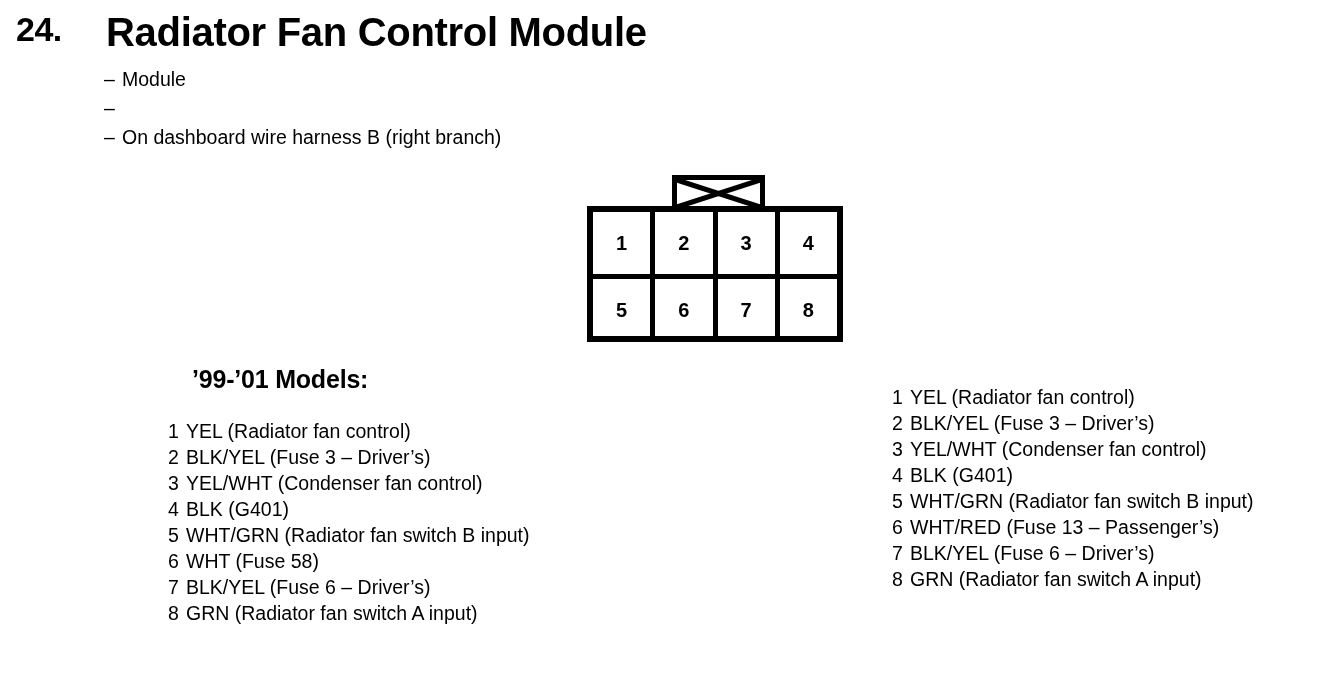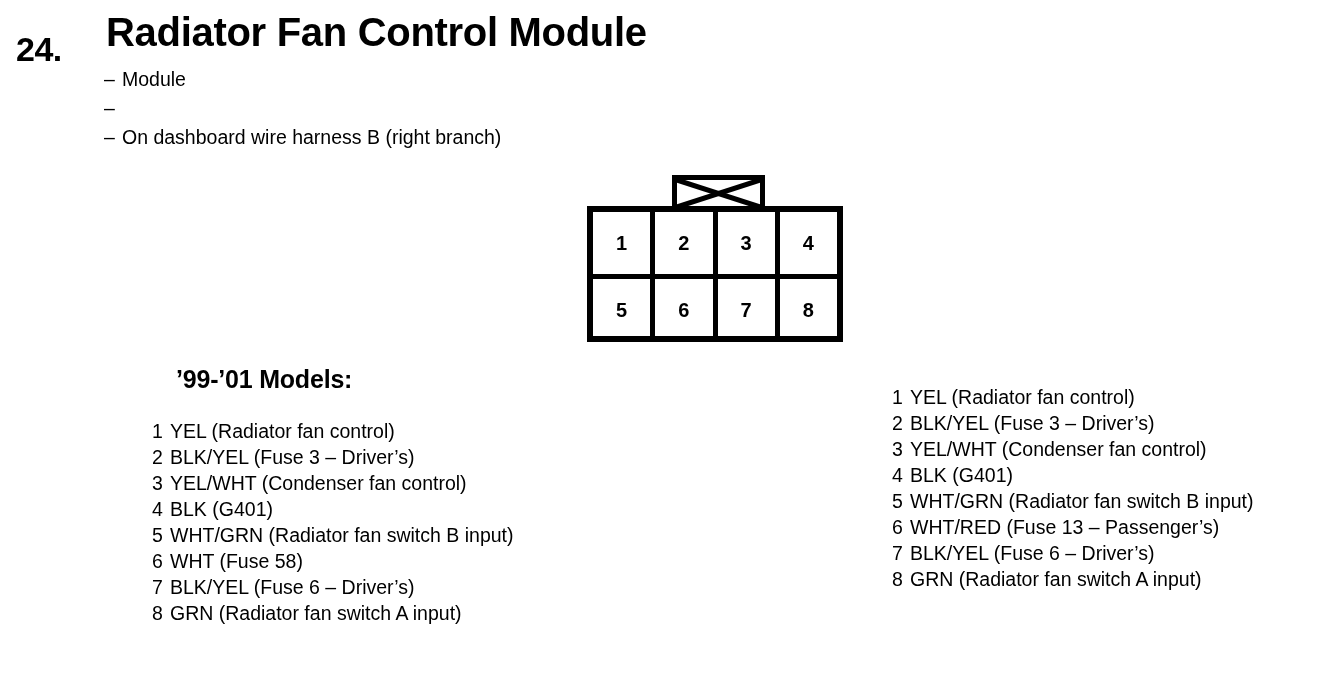--- a/index.html
+++ b/index.html
@@ -24,21 +24,20 @@
     width: 100%;
   }
   #item-number {
     position: absolute;
     left: 16px;
     top: 12px;
     font-size: 34px;
     font-weight: bold;
     letter-spacing: -0.5px;
     line-height: 1;
-    margin-top: 20px;
   }
   #page-title {
     position: absolute;
     left: 106px;
     top: 12px;
     font-size: 40px;
     font-weight: bold;
     letter-spacing: -0.3px;
     line-height: 1;
     white-space: nowrap;
@@ -113,21 +112,21 @@
   }
   .pin-cell:last-child {
     border-right: none;
   }
 
   
   .model-column {
     position: absolute;
     top: 362px;
   }
-  #model-column-left  { left: 152px; }
+  #model-column-left  { left: 168px; }
   #model-column-right { left: 892px; }
 
   .model-heading {
     font-size: 25px;
     font-weight: bold;
     line-height: 34px;
     letter-spacing: -0.2px;
     white-space: nowrap;
     margin-left: 24px;
   }

